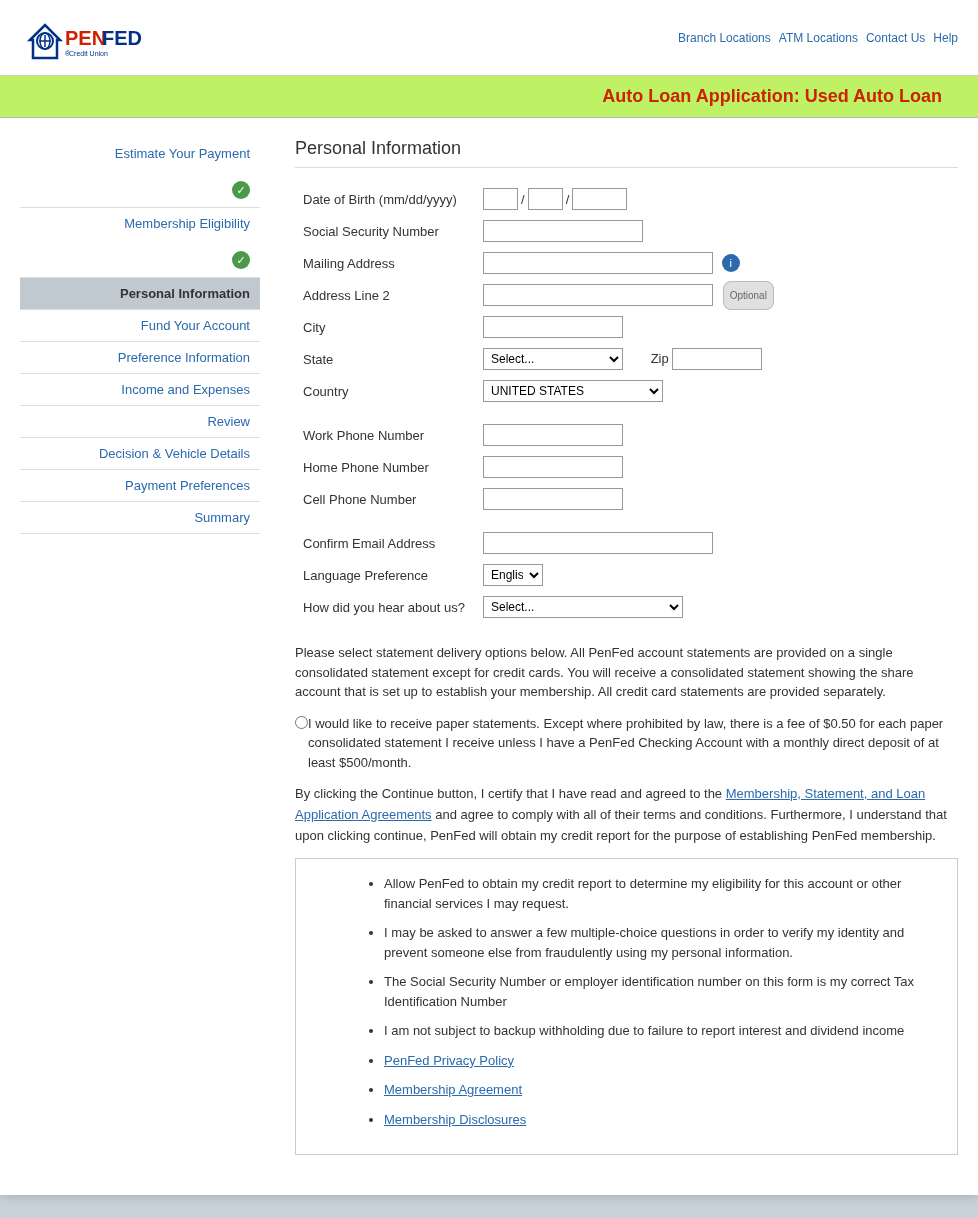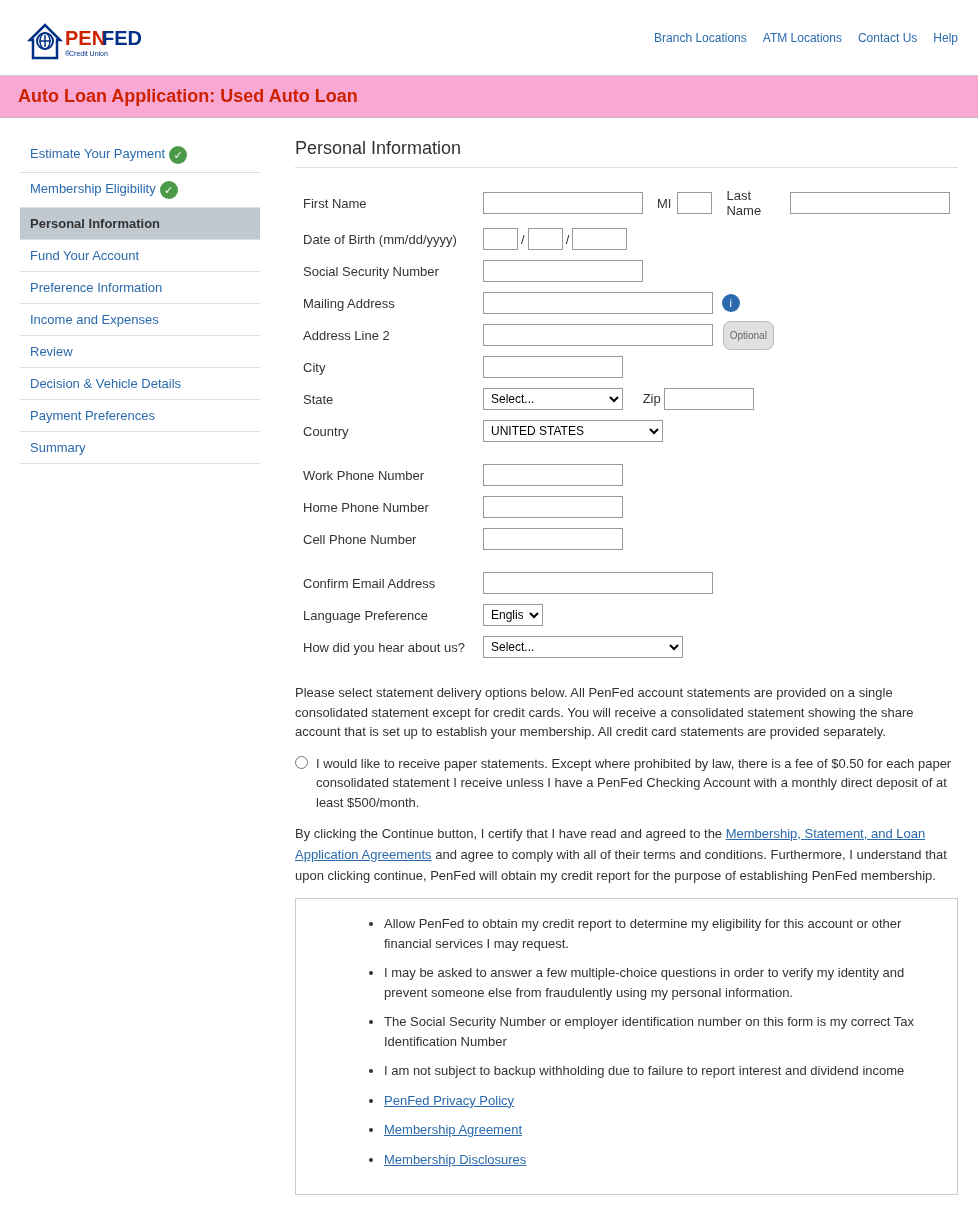--- a/index.html
+++ b/index.html
@@ -2,33 +2,33 @@
 <html><head>
   <meta charset="utf-8">
   <style>
     * { box-sizing: border-box; margin: 0; padding: 0; }
     body { font-family: Arial, sans-serif; font-size: 13px; background: #d0d8e0; color: #333; }
 
     
     .header { background: white; padding: 10px 20px; display: flex; align-items: center; justify-content: space-between; border-bottom: 1px solid #ccc; }
     .logo-area { display: flex; align-items: center; }
     .logo-svg { width: 140px; height: 55px; }
-    .header-nav { display: flex; gap: 16px; font-size: 12px; }
+    .header-nav { display: flex; gap: 8px; font-size: 12px; }
     .header-nav a { color: #2a6aad; text-decoration: none; }
 
     
-    .page-title-bar { background: #f9a8d4; padding: 10px 18px; border-bottom: 1px solid #bbb; }
+    .page-title-bar { background: #bef264; padding: 10px 36px; border-bottom: 1px solid #bbb; text-align: right; }
     .page-title-bar h1 { color: #cc2200; font-size: 18px; font-weight: bold; }
 
     
     .main-container { display: flex; background: white; margin: 0; padding: 20px; gap: 0; }
 
     
     .sidebar { width: 255px; min-width: 255px; padding-right: 15px; }
-    .sidebar-item { padding: 8px 10px; font-size: 13px; color: #2a6aad; cursor: pointer; display: flex; align-items: flex-start; gap: 4px; border-bottom: 1px solid #ddd; }
+    .sidebar-item { padding: 8px 10px; font-size: 13px; color: #2a6aad; cursor: pointer; display: flex; align-items: flex-end; gap: 20px; border-bottom: 1px solid #ddd; flex-direction: column; }
     .sidebar-item.active { background: #c0c8d0; color: #333; font-weight: bold; }
     .sidebar-item.completed { color: #2a6aad; }
     .check-icon { width: 18px; height: 18px; background: #4a9a4a; border-radius: 50%; display: inline-flex; align-items: center; justify-content: center; color: white; font-size: 11px; flex-shrink: 0; }
 
     
     .content { flex: 1; padding-left: 20px; }
     .section-title { font-size: 18px; color: #333; margin-bottom: 15px; font-weight: normal; border-bottom: 1px solid #ddd; padding-bottom: 8px; }
 
     
     .form-table { width: 100%; border-collapse: collapse; margin-bottom: 15px; }
@@ -52,21 +52,21 @@
     select.form-select { border: 1px solid #999; padding: 2px 3px; font-size: 12px; height: 22px; background: white; }
     .select-state { width: 140px; }
     .select-country { width: 180px; }
     .select-lang { width: 60px; }
     .select-hear { width: 200px; }
 
     
     .statement-section { margin-top: 20px; font-size: 13px; line-height: 1.5; }
     .statement-section p { margin-bottom: 12px; }
     .statement-section .underline { }
-    .radio-option { display: flex; align-items: flex-start; gap: 8px; margin-bottom: 12px; font-size: 13px; justify-content: flex-end; }
+    .radio-option { display: flex; align-items: flex-start; margin-bottom: 12px; font-size: 13px; justify-content: flex-end; }
     .radio-option input[type=radio] { margin-top: 2px; flex-shrink: 0; }
 
     
     .agreement-text { font-size: 13px; line-height: 1.6; margin-bottom: 15px; }
     .link-blue { color: #2a6aad; text-decoration: underline; cursor: pointer; }
 
     
     .bullet-box { border: 1px solid #ccc; padding: 15px 20px; margin-bottom: 20px; }
     .bullet-box ul { list-style: disc; padding-left: 20px; }
     .bullet-box li { margin-bottom: 10px; font-size: 13px; line-height: 1.5; color: #333; margin-left: 48px; }
@@ -144,32 +144,20 @@
       <div class="sidebar-item">
         <span>Summary</span>
       </div>
     </div>
 
     <div class="content">
       <div class="section-title">Personal Information</div>
 
       <table class="form-table">
         <tbody>
-              <tr>
-          <td>First Name</td>
-          <td>
-            <div class="name-group">
-              <input type="text" class="form-input input-first-name" style="">
-              <span style="margin-left:8px;">MI</span>
-              <input type="text" class="form-input input-mi" style="">
-              <span style="margin-left:8px;">Last Name</span>
-              <input type="text" class="form-input input-last-name" style="">
-            </div>
-          </td>
-        </tr>
         <tr>
           <td>Date of Birth (mm/dd/yyyy)</td>
           <td>
             <div class="dob-group">
               <input type="text" class="form-input input-dob" style="">
               <span>/</span>
               <input type="text" class="form-input input-dob" style="">
               <span>/</span>
               <input type="text" class="form-input input-dob" style="width: 55px;">
             </div>
@@ -200,21 +188,21 @@
           <td>
             <input type="text" class="form-input input-city" style="">
           </td>
         </tr>
         <tr>
           <td>State</td>
           <td>
             <select class="form-select select-state">
               <option>Select...</option>
             </select>
-            <span style="margin-left:16px;">Zip</span>
+            <span style="margin-left:24px;">Zip</span>
             <input type="text" class="form-input input-zip" style="">
           </td>
         </tr>
         <tr>
           <td>Country</td>
           <td>
             <select class="form-select select-country">
               <option>UNITED STATES</option>
             </select>
           </td>

